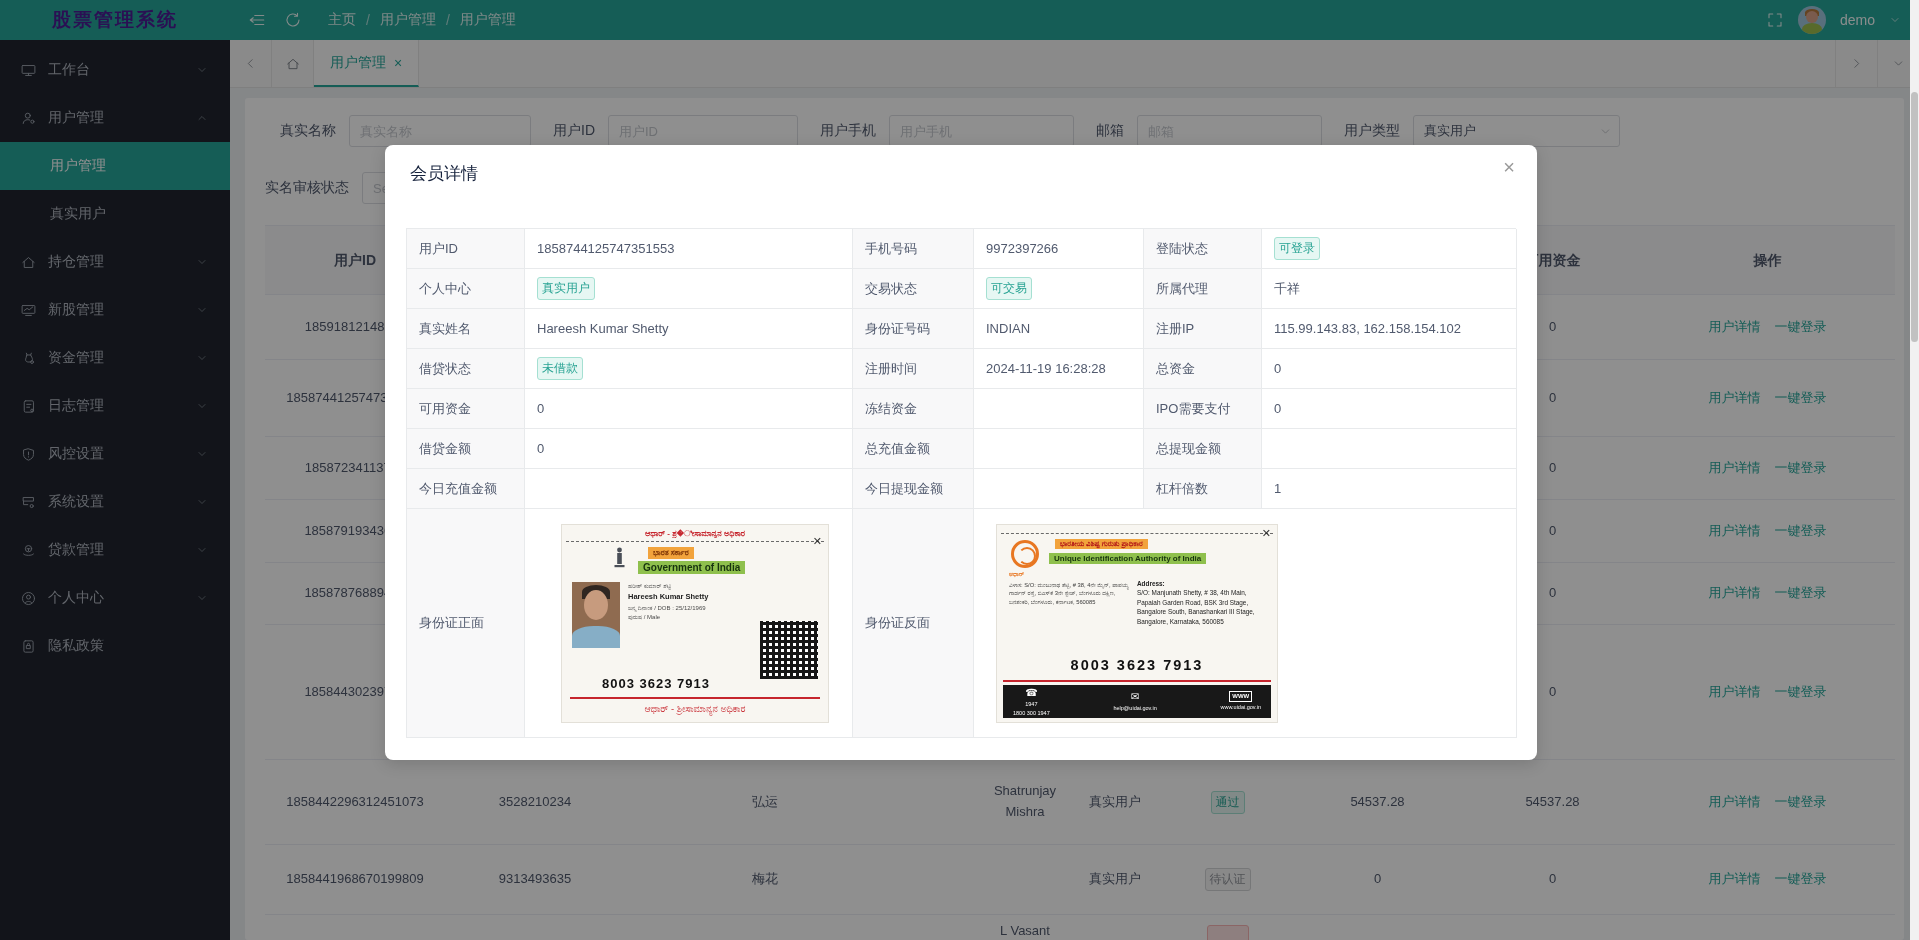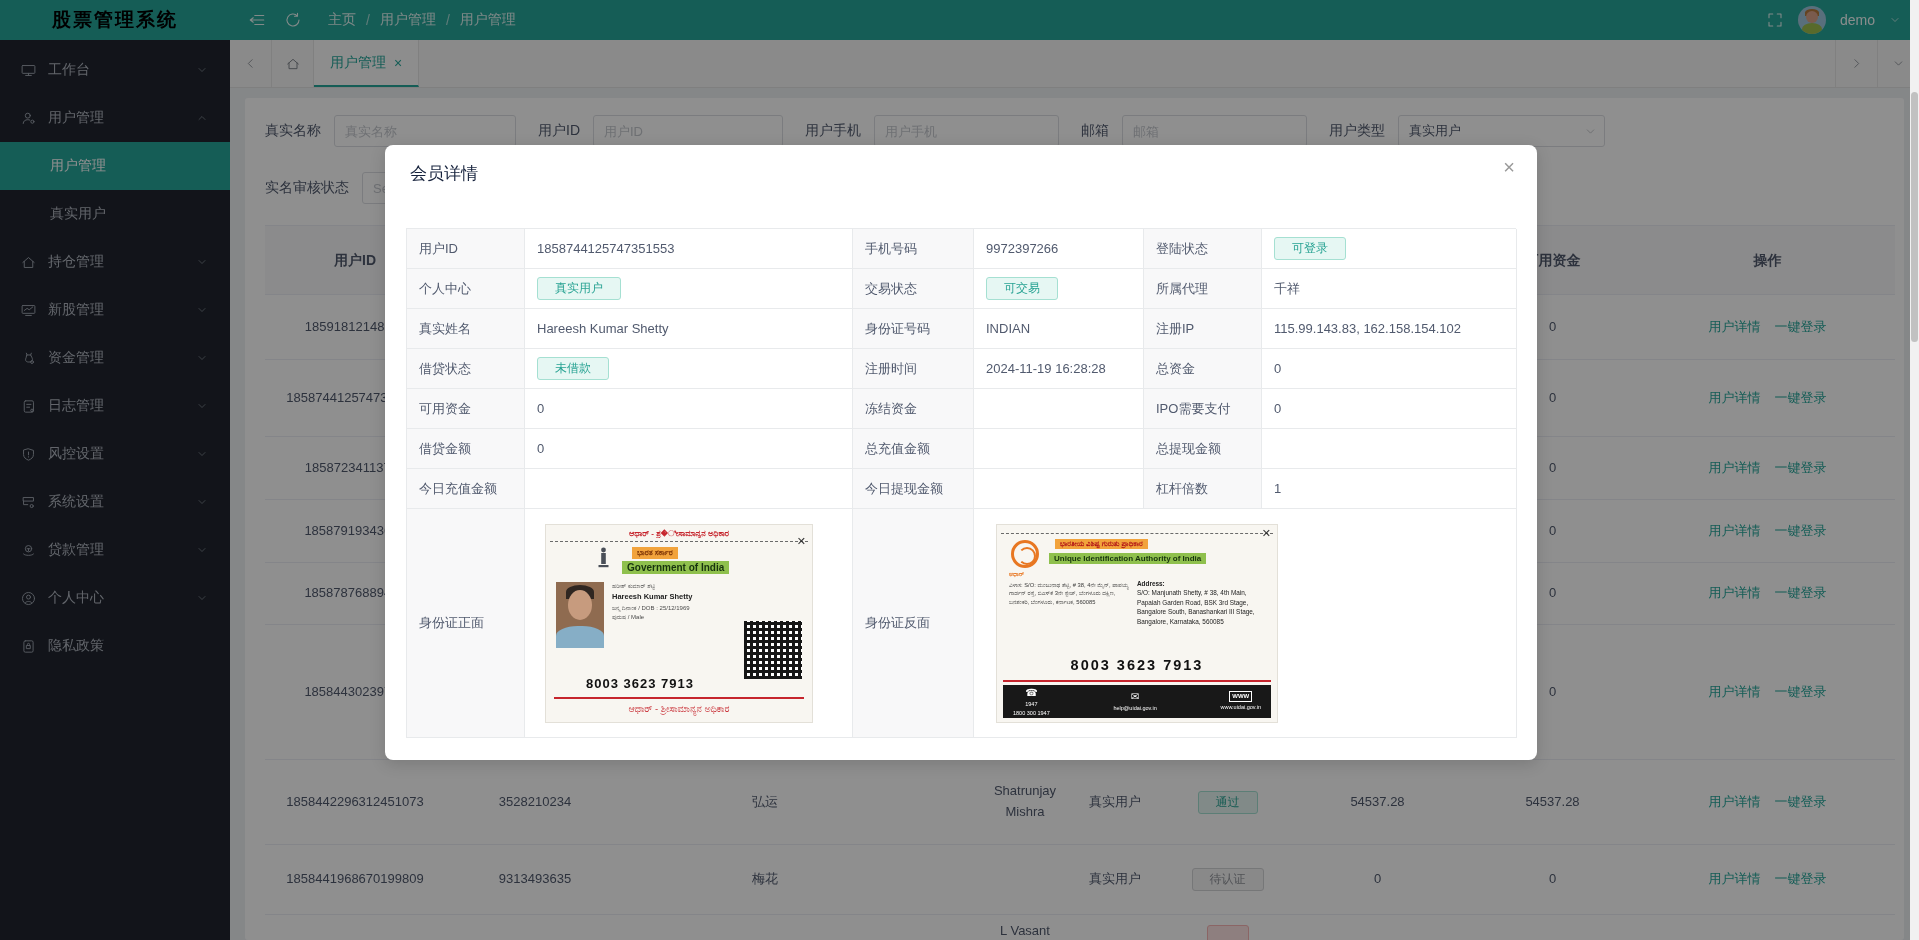--- a/index.html
+++ b/index.html
@@ -1,21 +1,21 @@
 <!DOCTYPE html>
 <html><head>
 <meta charset="utf-8">
 <style>
   * { margin:0; padding:0; box-sizing:border-box; }
   html,body { width:1919px; height:940px; overflow:hidden; }
   body { font-family:"Liberation Sans","DejaVu Sans",sans-serif; background:#eef0f3; position:relative; font-size:13px; color:#515a6e; }
 
   
   .topbar { position:absolute; top:0; left:0; width:1919px; height:40px; background:#26a69a; display:flex; align-items:center; z-index:1; }
-  .logo { width:230px; height:40px; display:flex; align-items:center; justify-content:center; color:#000000; font-size:19px; font-weight:bold; letter-spacing:2px; }
+  .logo { width:230px; height:40px; display:flex; align-items:center; justify-content:center; color:#4c1d95; font-size:19px; font-weight:bold; letter-spacing:2px; }
   .tb-icon { width:18px; height:18px; color:rgba(255,255,255,.9); margin-left:18px; display:inline-flex; align-items:center; justify-content:center; cursor:pointer; }
   .breadcrumb { margin-left:26px; color:rgba(255,255,255,.85); font-size:14px; display:flex; align-items:center; gap:10px; }
   .breadcrumb .sep { color:rgba(255,255,255,.6); }
   .topbar-right { margin-left:auto; display:flex; align-items:center; gap:14px; padding-right:18px; }
   .avatar { width:28px; height:28px; border-radius:50%; background:#9fc7dd; position:relative; overflow:hidden; cursor:pointer; }
   .avatar .head { position:absolute; left:8px; top:5px; width:12px; height:12px; border-radius:50%; background:#d9a38a; }
   .avatar .hairline { position:absolute; left:7px; top:3px; width:14px; height:7px; border-radius:50% 50% 0 0; background:#b4793c; }
   .avatar .body { position:absolute; left:4px; top:17px; width:20px; height:12px; border-radius:50% 50% 0 0; background:#9ebd4e; }
   .username { color:rgba(255,255,255,.95); font-size:14px; cursor:pointer; }
 
@@ -31,42 +31,42 @@
   
   .tabbar { position:absolute; top:40px; left:230px; width:1689px; height:48px; background:#f6f6f6; border-bottom:1px solid #e2e2e2; display:flex; align-items:stretch; z-index:1; }
   .tb-btn { width:42px; display:flex; align-items:center; justify-content:center; border-right:1px solid #e4e4e4; color:#7a7f87; cursor:pointer; }
   .tb-btn.rt { border-right:none; border-left:1px solid #e4e4e4; }
   .tab { display:flex; align-items:center; gap:8px; padding:0 16px; background:#fbfbfb; border-right:1px solid #e4e4e4; border-bottom:2px solid #26a69a; color:#26a69a; font-size:14px; cursor:pointer; }
   .tab .tab-x { font-size:14px; color:#26a69a; }
   .tb-spacer { flex:1; }
 
   
   .card { position:absolute; left:245px; top:98px; width:1659px; height:842px; background:#ffffff; border-radius:3px; z-index:1; }
-  .filters { position:absolute; left:20px; top:17px; display:flex; align-items:center; }
+  .filters { position:absolute; left:35px; top:17px; display:flex; align-items:center; }
   .filters2 { position:absolute; left:20px; top:74px; display:flex; align-items:center; }
   .fgroup { display:flex; align-items:center; margin-right:22px; }
   .fgroup label { font-size:14px; color:#515a6e; margin-right:13px; white-space:nowrap; }
   .finput { width:182px; height:32px; border:1px solid #dcdee2; border-radius:3px; padding:0 10px; font-size:13px; color:#515a6e; outline:none; background:#fff; font-family:inherit; }
   .finput::placeholder { color:#c5c8ce; }
   .fselect { width:207px; height:32px; border:1px solid #dcdee2; border-radius:3px; padding:0 24px 0 10px; font-size:13px; color:#515a6e; background:#fff; display:flex; align-items:center; position:relative; cursor:pointer; }
   .fselect.w182 { width:182px; }
   .fselect .ph { color:#c5c8ce; }
   .fselect .dd { position:absolute; right:7px; top:9px; width:13px; height:13px; color:#b5b8bd; }
 
   
   .bg-table { position:absolute; left:265px; top:225px; width:1630px; z-index:1; background:#fff; }
   .bgrow { display:grid; grid-template-columns:180px 180px 75px 130px 155px 80px 100px 125px 175px 175px 255px; border-bottom:1px solid #ebeef5; }
   .bgrow > div { display:flex; align-items:center; justify-content:center; text-align:center; color:#515a6e; font-size:13px; padding:2px 4px; overflow:hidden; word-break:break-all; line-height:1.6; }
   .bgt-header { height:70px; background:#f8f8f9; border-top:1px solid #ebeef5; }
   .bgt-header > div { font-weight:bold; color:#515a6e; font-size:14px; }
   .rh1{height:65px;} .rh2{height:77px;} .rh3{height:63px;} .rh4{height:63px;} .rh5{height:62px;}
   .rh6{height:135px;} .rh7{height:85px;} .rh8{height:70px;} .rh9{height:85px;}
   .rh9 > div { align-items:flex-start; padding-top:6px; }
   .op-link { color:#26a69a; cursor:pointer; margin:0 7px; white-space:nowrap; }
-  .badge { display:inline-block; padding:2px 17px; font-size:12px; line-height:17px; border-radius:3px; border:1px solid transparent; white-space:nowrap; }
+  .badge { display:inline-block; padding:2px 4px; font-size:12px; line-height:17px; border-radius:3px; border:1px solid transparent; white-space:nowrap; }
   .badge.success { color:#28a393; background:#e6f7f3; border-color:#a5e0d2; }
   .badge.default { color:#909399; background:#f4f4f5; border-color:#d3d4d6; }
   .badge.danger  { color:#f56c6c; background:#fde2e2; border-color:#f8b4b4; min-width:42px; min-height:21px; }
 
   
   .overlay { position:absolute; inset:0; background:rgba(0,0,0,.44); z-index:50; }
   .scrollbar { position:absolute; right:0; top:0; width:9px; height:940px; background:#f1f1f1; z-index:60; }
   .scrollbar .thumb { position:absolute; left:1px; top:92px; width:7px; height:250px; background:#c1c1c1; border-radius:4px; }
 
   
@@ -75,21 +75,21 @@
   .modal-close { position:absolute; right:22px; top:12px; font-size:20px; color:#999; cursor:pointer; line-height:1; }
   .desc { position:absolute; left:21px; top:83px; width:1110px; border-top:1px solid #e8eaec; border-left:1px solid #e8eaec; }
   .drow { display:grid; grid-template-columns:118px 328px 121px 170px 118px 255px; }
   .drow > div { border-right:1px solid #e8eaec; border-bottom:1px solid #e8eaec; min-height:40px; display:flex; align-items:center; padding:4px 12px; font-size:13px; color:#515a6e; overflow:hidden; }
   .drow .dl { background:#f8f8f9; }
   .drow-img { grid-template-columns:118px 328px 121px 543px; }
   .drow-img > div { height:229px; }
 
   
   .idcard { position:relative; background:#f8f6f1; border:1px solid #e3e0d8; overflow:hidden; cursor:pointer; flex:none; }
-  .idcard.front { width:268px; height:199px; margin-left:8px; }
+  .idcard.front { width:268px; height:199px; margin-left:24px; }
   .idcard.back  { width:282px; height:199px; margin-left:10px; }
   .cut-strip { position:absolute; left:0; right:0; top:0; height:13px; overflow:hidden; text-align:center; color:#c6252d; font-size:8px; font-weight:bold; line-height:18px; }
   .dotline { position:absolute; left:4px; right:4px; border-top:1.5px dashed #6a6a6a; }
   .scissor { position:absolute; right:2px; top:-7px; color:#333; font-size:11px; background:inherit; }
   .band { position:absolute; font-weight:bold; padding:1px 5px; white-space:nowrap; }
   .band.orange { background:#f2a33c; color:#7a3104; }
   .band.green { background:#8fc04d; color:#17330e; }
   .emblem { position:absolute; color:#4a4f58; }
   .photo { position:absolute; left:10px; top:57px; width:48px; height:66px; background:#8f6b50; overflow:hidden; }
   .photo .face { position:absolute; left:12px; top:8px; width:24px; height:30px; border-radius:50%; background:#c79b7e; }

